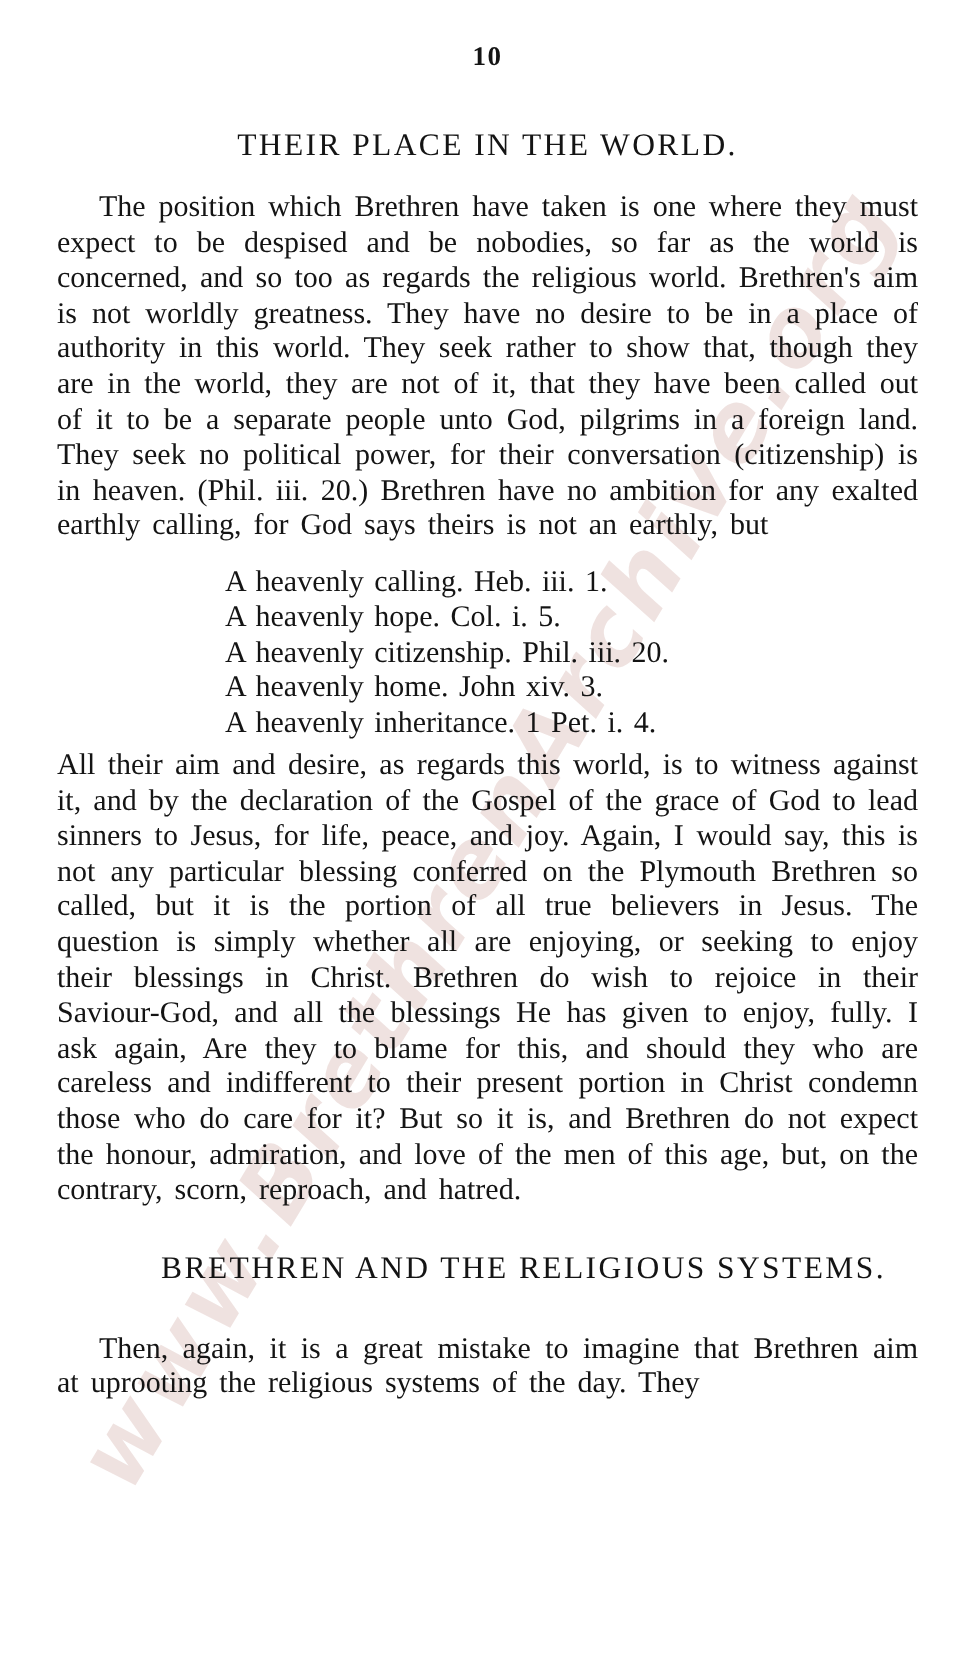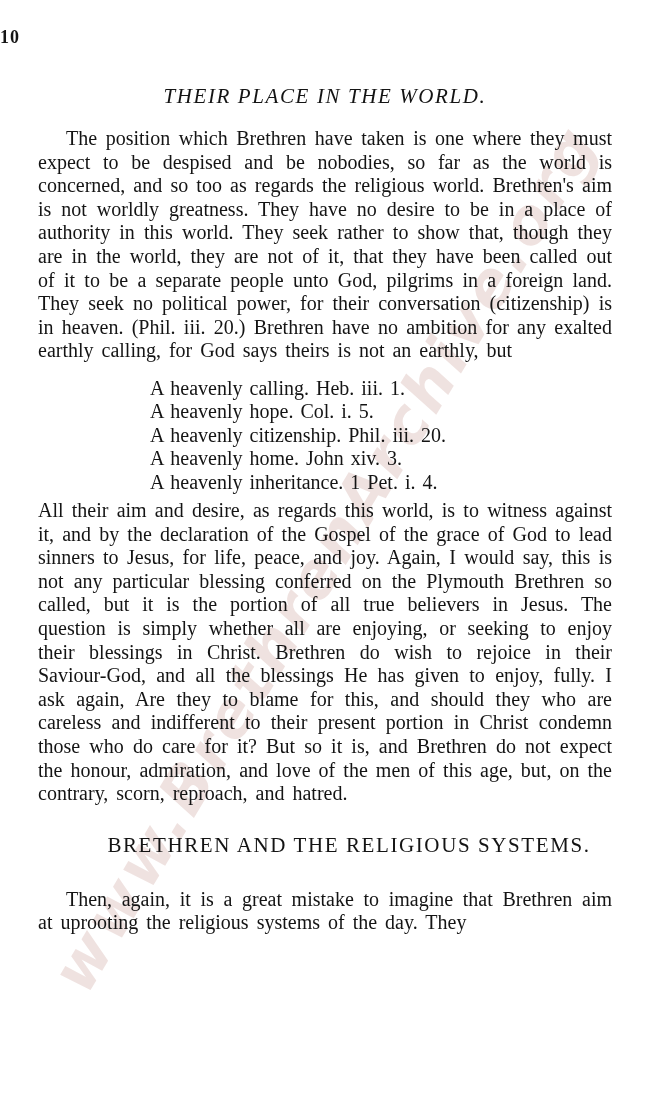--- a/index.html
+++ b/index.html
@@ -22,33 +22,34 @@
     font-style: italic;
     font-size: 62px;
     letter-spacing: 4px;
     color: rgba(196, 152, 142, 0.28);
     white-space: nowrap;
     z-index: 0;
     user-select: none;
   }
   .content { position: relative; z-index: 1; }
   .page-number {
+    text-align: center;
     padding-top: 27px;
     font-size: 18px;
     font-weight: 700;
     letter-spacing: 1px;
   }
   .heading {
     text-align: center;
     font-size: 21px;
     letter-spacing: 1.6px;
     font-weight: 400;
     white-space: nowrap;
   }
-  .heading-1 { margin-top: 36px; font-style: italic; }
+  .heading-1 { margin-top: 36px; }
   .heading-2 { margin-top: 27px; padding-left: 48px; }
   .para {
     margin: 0 38px;
     font-size: 20px;
     line-height: 23.6px;
     text-align: justify;
     word-spacing: 3px;
   }
   .para-indent { text-indent: 28px; }
   .para-1 { margin-top: 18px; }

